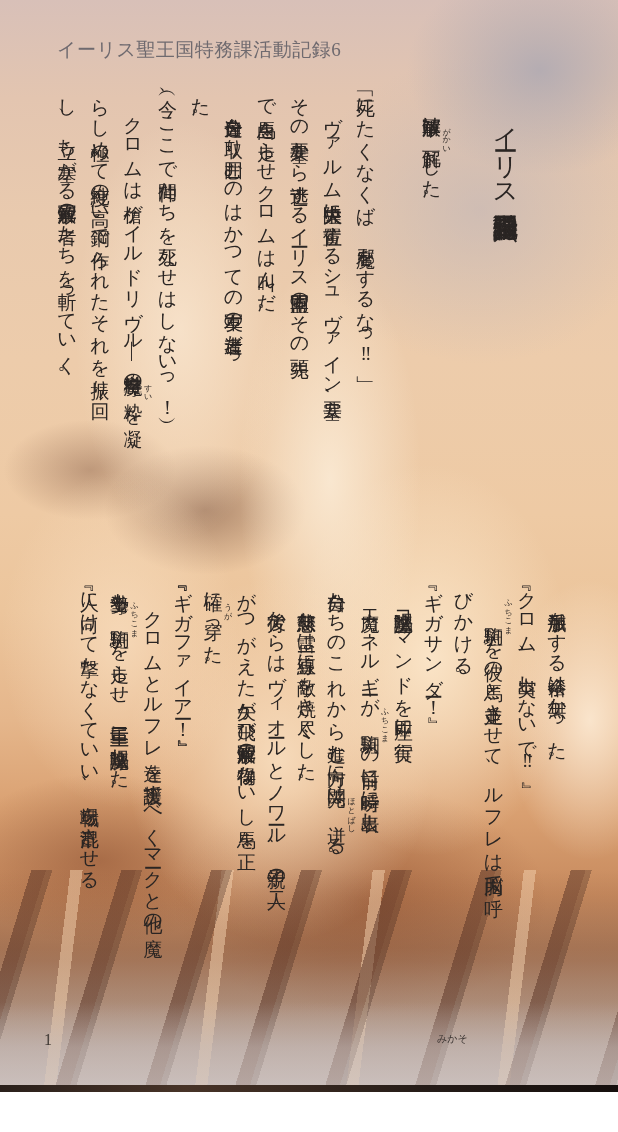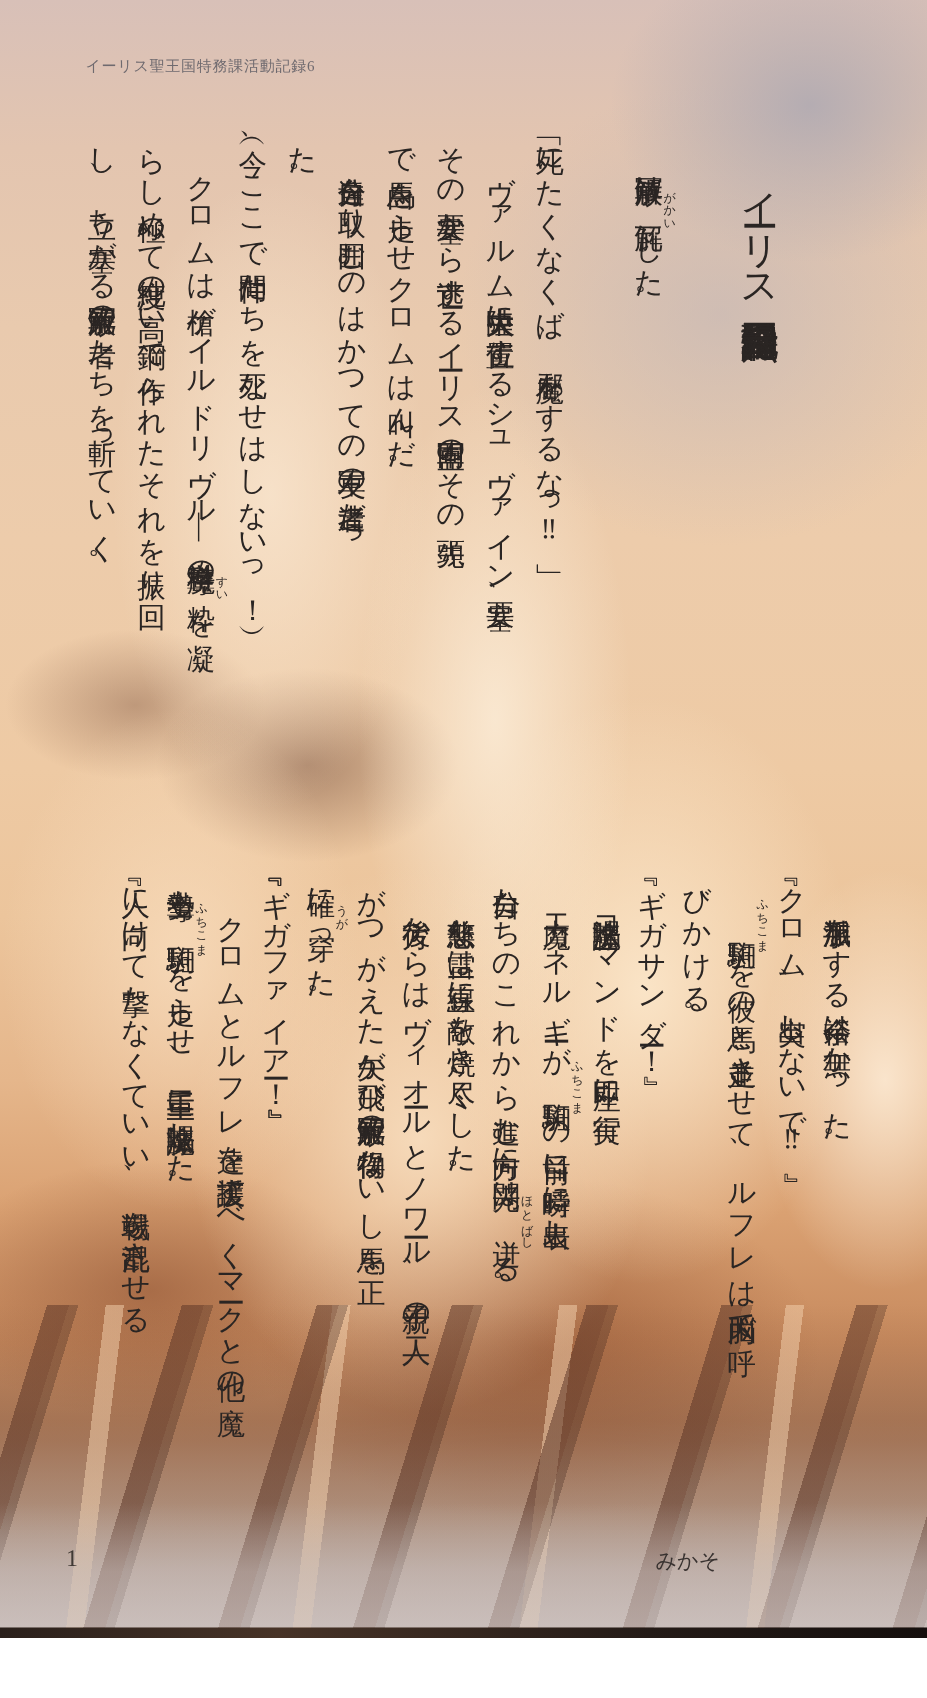--- a/index.html
+++ b/index.html
@@ -37,40 +37,40 @@
     position:absolute;left:0;top:1002px;width:618px;height:83px;
     background:linear-gradient(180deg, rgba(198,186,182,0), rgba(200,190,188,.55) 55%, rgba(206,197,195,.62));
   }
   #photo-edge{
     position:absolute;left:0;top:1085px;width:618px;height:7px;
     background:linear-gradient(90deg,#2a201b,#473327 30%,#241b17 70%,#150f0d);
   }
   
   .running-header{
     position:absolute;left:57px;top:37px;
-    font-size:10px;letter-spacing:.5px;color:#6f6a6f;
+    font-size:19px;letter-spacing:.5px;color:#6f6a6f;
   }
   .vband{
     position:absolute;
     writing-mode:vertical-rl;-webkit-writing-mode:vertical-rl;
     text-orientation:mixed;-webkit-text-orientation:mixed;
     color:#2a2523;
   }
   #band-upper{top:85px;right:91px;height:445px;}
   #band-lower{top:579px;right:46px;height:445px;}
   .vline{
     margin:0;padding:0;white-space:nowrap;
     font-size:19px;line-height:33px;
   }
   #band-lower .vline{line-height:30px;}
   .vline.title{font-size:25px;line-height:44px;}
   ruby{ruby-align:center;}
   rt{font-size:8px;line-height:1;letter-spacing:0;color:#2a2523;}
   .page-number{position:absolute;left:44px;top:1031px;font-size:16px;color:#403a35;}
-  .author-name{position:absolute;left:437px;top:1032px;font-size:14px;color:#383230;}
+  .author-name{position:absolute;left:437px;top:1032px;font-size:10px;color:#383230;}
   .footer-bar{
     position:absolute;left:0;top:1092px;width:618px;height:40px;background:#ffffff;
     text-align:center;line-height:40px;font-size:13.5px;color:#575757;
   }
 </style>
 </head>
 <body>
 
 <div id="page">
   <div id="photo"></div>

